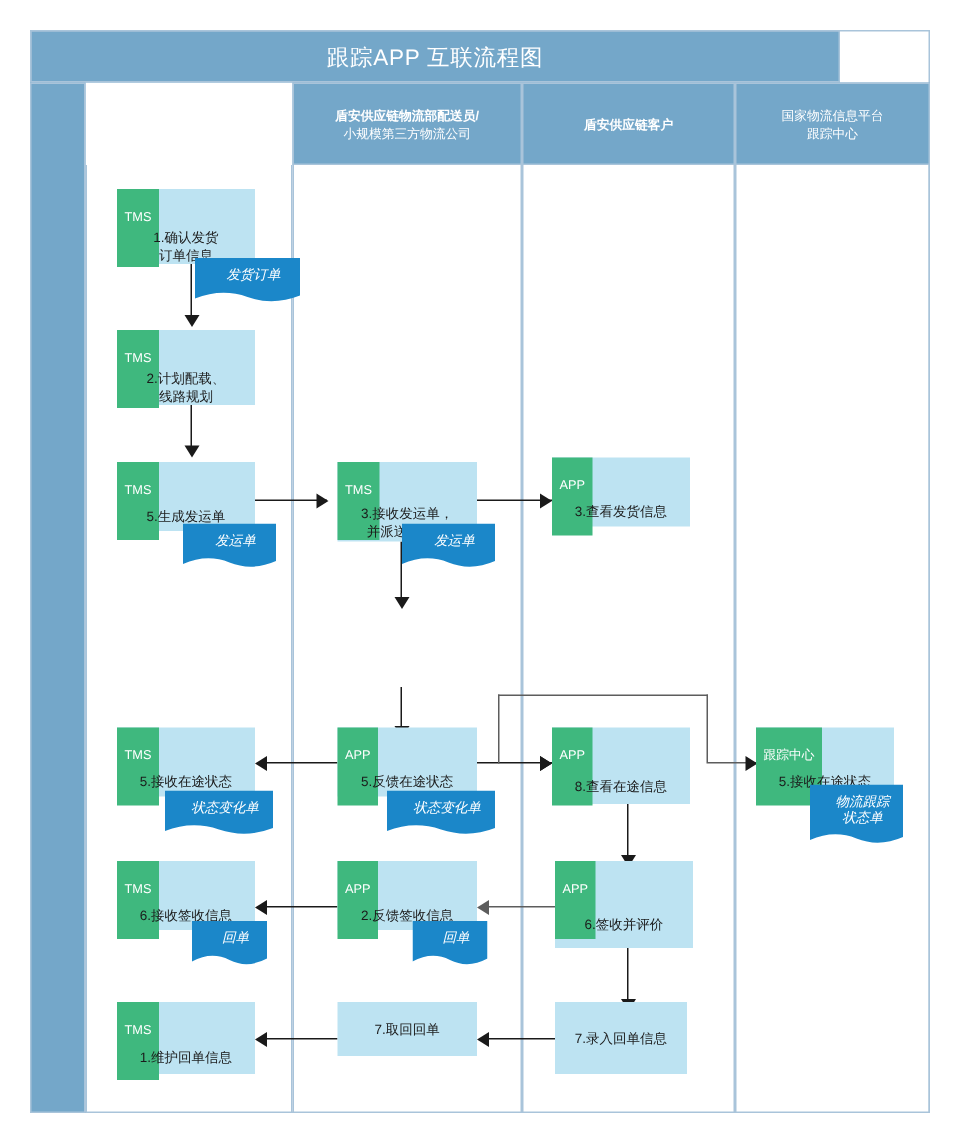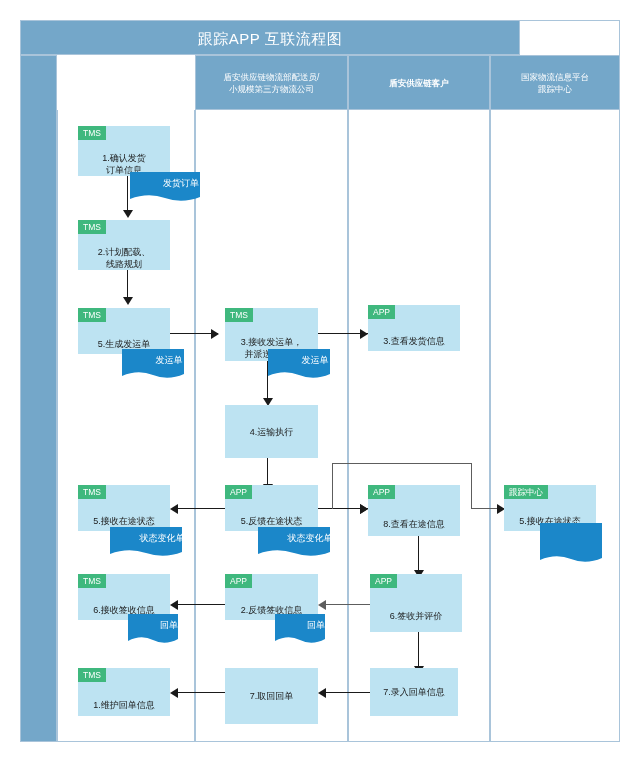--- a/index.html
+++ b/index.html
@@ -1,46 +1,46 @@
 <!DOCTYPE html>
 <html><head>
 <meta charset="utf-8">
 <style>
   html,body{margin:0;padding:0;background:#ffffff;}
   body{width:640px;height:761px;font-family:"Liberation Sans","DejaVu Sans",sans-serif;-webkit-font-smoothing:antialiased;}
   #stage{position:relative;width:640px;height:761px;overflow:hidden;background:#fff;}
 
   
   .frame{position:absolute;left:20px;top:20px;width:600px;height:722px;border:1px solid #a9c4da;box-sizing:border-box;}
-  .title-bar{position:absolute;left:20px;top:20px;width:500px;height:35px;background:#74a7c9;box-sizing:border-box;border:1px solid #a9c4da;}
+  .title-bar{position:absolute;left:20px;top:20px;width:540px;height:35px;background:#74a7c9;box-sizing:border-box;border:1px solid #a9c4da;}
   .title-bar .t{position:absolute;left:0;top:0;width:100%;height:35px;line-height:35px;text-align:center;color:#ffffff;font-size:15px;letter-spacing:.5px;}
 
   
   .left-band{position:absolute;left:20px;top:55px;width:37px;height:687px;background:#74a7c9;box-sizing:border-box;border:1px solid #a9c4da;}
 
   
   .lane-head{position:absolute;top:55px;height:55px;background:#74a7c9;box-sizing:border-box;border:1px solid #a9c4da;
              color:#ffffff;font-size:8.5px;line-height:12px;display:flex;align-items:center;justify-content:center;text-align:center;}
   .lane-head span{display:block;padding:0 3px;}
 
   
   .lane-body{position:absolute;top:110px;height:632px;box-sizing:border-box;border-left:1px solid #a9c4da;border-right:1px solid #a9c4da;}
 
   
   .node{position:absolute;background:#bde3f2;box-sizing:border-box;}
-  .node .tag{position:absolute;left:0;top:0;background:#3fb87e;color:#ffffff;font-size:8.5px;line-height:14px;height:14px;padding:0 5px;white-space:nowrap;}
+  .node .tag{position:absolute;left:0;top:0;background:#3fb87e;color:#ffffff;font-size:8.5px;line-height:14px;height:30px;padding:11px 5px;white-space:nowrap;}
   .node .lbl{position:absolute;left:0;top:0;width:100%;height:100%;display:flex;align-items:center;justify-content:center;
              text-align:center;color:#1b1b1b;font-size:9px;line-height:12px;padding:0 4px;box-sizing:border-box;}
   .node.tagged .lbl{padding-top:26px;}
 
   
   .flag{position:absolute;}
   .flag svg{display:block;}
-  .flag .ftxt{position:absolute;left:16px;top:0;width:100%;display:flex;align-items:center;justify-content:center;text-align:center;
-              color:#ffffff;font-size:9px;line-height:11px;}
+  .flag .ftxt{position:absolute;left:4px;top:0;width:100%;display:flex;align-items:center;justify-content:center;text-align:center;
+              color:#ffffff;font-size:9px;line-height:11px;font-style:italic;}
 
   
   .conn{position:absolute;background:#1a1a1a;}
   .conn.gray{background:#5d5d5d;}
   .arrow{position:absolute;width:0;height:0;}
   .arrow.down{border-left:5px solid transparent;border-right:5px solid transparent;border-top:8px solid #1a1a1a;}
   .arrow.right{border-top:5px solid transparent;border-bottom:5px solid transparent;border-left:8px solid #1a1a1a;}
   .arrow.left{border-top:5px solid transparent;border-bottom:5px solid transparent;border-right:8px solid #1a1a1a;}
   .arrow.left.gray{border-right-color:#5d5d5d;}
   .route{position:absolute;border:1px solid #5d5d5d;box-sizing:border-box;background:transparent;}
@@ -53,21 +53,21 @@
   <div class="title-bar">
     <div class="t">跟踪APP 互联流程图</div>
   </div>
 
   <div class="frame"></div>
 
   <div class="left-band"></div>
 
   <div class="lane-head" style="left:195px;width:153px;">
     <span>
-      <b style="font-weight:normal">盾安供应链物流部配送员/</b><br>
+      <b style="font-weight:bold">盾安供应链物流部配送员/</b><br>
       <b style="font-weight:normal">小规模第三方物流公司</b>
     </span>
   </div>
   <div class="lane-head" style="left:348px;width:142px;">
     <span>
       <b style="font-weight:bold">盾安供应链客户</b>
     </span>
   </div>
   <div class="lane-head" style="left:490px;width:130px;">
     <span>
@@ -146,23 +146,20 @@
   <div class="node tagged" style="left:225px;top:308px;width:93px;height:53px;">
     <div class="tag">TMS</div>
     <div class="lbl">3.接收发运单，<br>并派送给司机</div>
   </div>
 
   <div class="node tagged" style="left:368px;top:305px;width:92px;height:46px;">
     <div class="tag">APP</div>
     <div class="lbl">3.查看发货信息</div>
   </div>
 
-  <div class="node" style="left:225px;top:405px;width:93px;height:53px;">
-    <div class="lbl">4.运输执行</div>
-  </div>
 
   <div class="node tagged" style="left:78px;top:485px;width:92px;height:46px;">
     <div class="tag">TMS</div>
     <div class="lbl">5.接收在途状态</div>
   </div>
 
   <div class="node tagged" style="left:225px;top:485px;width:93px;height:46px;">
     <div class="tag">APP</div>
     <div class="lbl">5.反馈在途状态</div>
   </div>
@@ -190,21 +187,21 @@
   <div class="node tagged" style="left:370px;top:574px;width:92px;height:58px;">
     <div class="tag">APP</div>
     <div class="lbl">6.签收并评价</div>
   </div>
 
   <div class="node tagged" style="left:78px;top:668px;width:92px;height:48px;">
     <div class="tag">TMS</div>
     <div class="lbl">1.维护回单信息</div>
   </div>
 
-  <div class="node" style="left:225px;top:668px;width:93px;height:56px;">
+  <div class="node" style="left:225px;top:668px;width:93px;height:36px;">
     <div class="lbl">7.取回回单</div>
   </div>
 
   <div class="node" style="left:370px;top:668px;width:88px;height:48px;text-decoration:underline;">
     <div class="lbl">7.录入回单信息</div>
   </div>
 
   <div class="flag" style="left:130px;top:172px;width:70px;height:32px;">
     <svg width="70" height="32" viewBox="0 0 70 32">
       <path d="M0,0 H70 V25 Q52,32 35,26 Q18,20 0,27 Z" fill="#1b87c9"></path>
@@ -237,20 +234,21 @@
     <svg width="72" height="32" viewBox="0 0 72 32">
       <path d="M0,0 H72 V25 Q54,32 36,26 Q18,20 0,27 Z" fill="#1b87c9"></path>
     </svg>
     <div class="ftxt" style="height:23px;">状态变化单</div>
   </div>
 
   <div class="flag" style="left:540px;top:523px;width:62px;height:42px;">
     <svg width="62" height="42" viewBox="0 0 62 42">
       <path d="M0,0 H62 V35 Q46,42 31,36 Q16,30 0,37 Z" fill="#1b87c9"></path>
     </svg>
+    <div class="ftxt" style="height:33px;">物流跟踪<br>状态单</div>
   </div>
 
   <div class="flag" style="left:128px;top:614px;width:50px;height:32px;">
     <svg width="50" height="32" viewBox="0 0 50 32">
       <path d="M0,0 H50 V25 Q37,32 25,26 Q13,20 0,27 Z" fill="#1b87c9"></path>
     </svg>
     <div class="ftxt" style="height:23px;">回单</div>
   </div>
 
   <div class="flag" style="left:275px;top:614px;width:50px;height:32px;">

